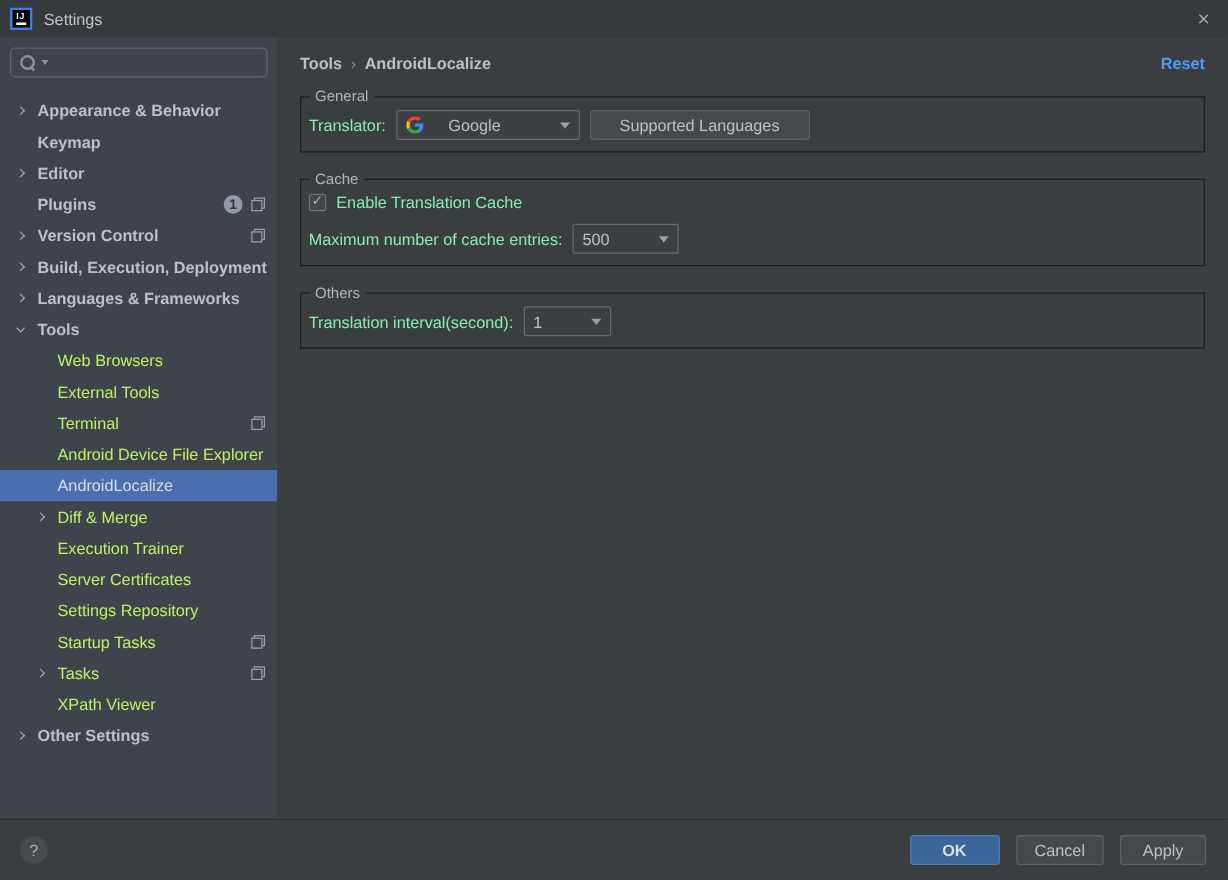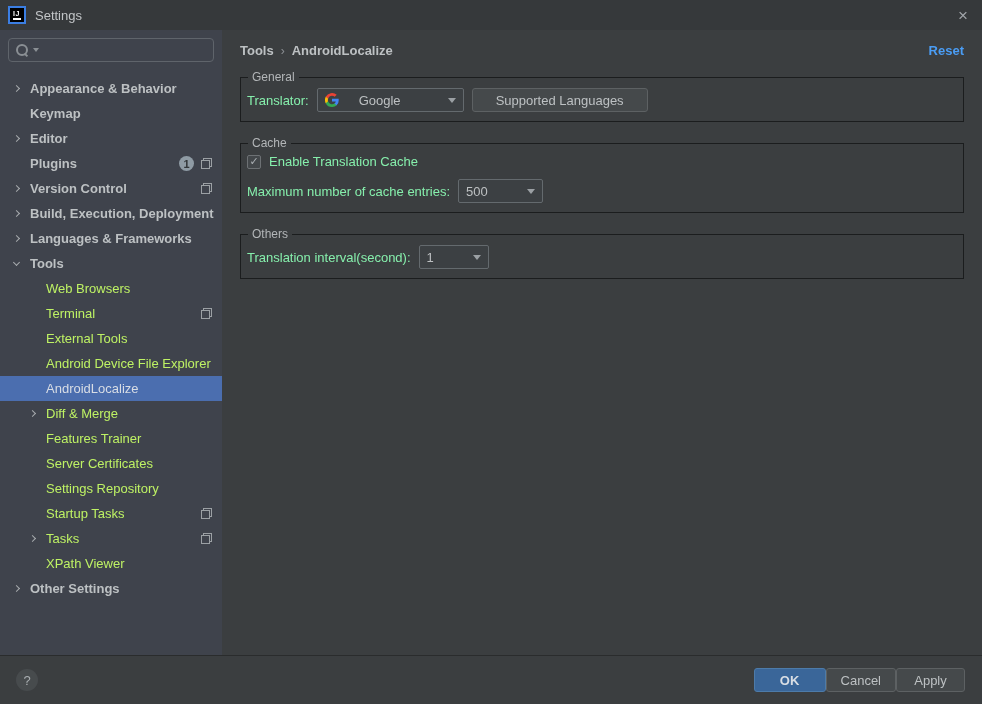--- a/index.html
+++ b/index.html
@@ -67,21 +67,21 @@
 
   .btn { height:24px; border:1px solid #5d6163; background:#45494b; color:#bdc1c3; border-radius:3px; font-size:13px; font-family:inherit; padding:0 14px; display:inline-flex; align-items:center; justify-content:center; cursor:pointer; white-space:nowrap; }
   .btn.supported { width:176px; }
   .btn.primary { background:var(--ok-button, #3a6699); border-color:#4d7ba9; color:#d9dee4; font-weight:bold; }
 
   .checkbox { width:14px; height:14px; flex:0 0 14px; border:1px solid #6d7174; border-radius:2px; background:#43474a; color:#abb0b4; display:flex; align-items:center; justify-content:center; font-size:11px; line-height:1; cursor:pointer; }
 
   
   .footer { flex:0 0 49px; height:49px; border-top:1px solid #2a2c2d; background:#3b3e40; display:flex; align-items:center; padding:0 17px 0 16px; }
   .help-btn { width:22px; height:22px; border-radius:50%; background:#474b4d; color:#a9aeb1; display:flex; align-items:center; justify-content:center; font-size:13px; cursor:pointer; }
-  .footer-buttons { margin-left:auto; display:flex; }
+  .footer-buttons { margin-left:auto; display:flex; gap:13px; }
   .btn.ok { min-width:72px; } .btn.cancel { min-width:70px; } .btn.apply { min-width:69px; }
 </style>
 </head>
 <body>
 
 <div class="window">
 
   <div class="titlebar">
     <div class="logo">
       <span class="logo-text">IJ</span>
@@ -148,46 +148,46 @@
               <i></i>
             </span>
             <span class="tree-label">Tools</span>
           </div>
           <div class="tree-row lvl1">
             <span class="chevron"></span>
             <span class="tree-label">Web Browsers</span>
           </div>
           <div class="tree-row lvl1">
             <span class="chevron"></span>
+            <span class="tree-label">External Tools</span>
+          </div>
+          <div class="tree-row lvl1">
+            <span class="chevron"></span>
             <span class="tree-label">Terminal</span>
             <span class="trailing">
               <span class="copy-icon"></span>
             </span>
           </div>
           <div class="tree-row lvl1">
             <span class="chevron"></span>
-            <span class="tree-label">External Tools</span>
-          </div>
-          <div class="tree-row lvl1">
-            <span class="chevron"></span>
             <span class="tree-label">Android Device File Explorer</span>
           </div>
           <div class="tree-row lvl1 selected">
             <span class="chevron"></span>
             <span class="tree-label">AndroidLocalize</span>
           </div>
           <div class="tree-row lvl1">
             <span class="chevron">
               <i></i>
             </span>
             <span class="tree-label">Diff &amp; Merge</span>
           </div>
           <div class="tree-row lvl1">
             <span class="chevron"></span>
-            <span class="tree-label">Features Trainer</span>
+            <span class="tree-label">Execution Trainer</span>
           </div>
           <div class="tree-row lvl1">
             <span class="chevron"></span>
             <span class="tree-label">Server Certificates</span>
           </div>
           <div class="tree-row lvl1">
             <span class="chevron"></span>
             <span class="tree-label">Settings Repository</span>
           </div>
           <div class="tree-row lvl1">

